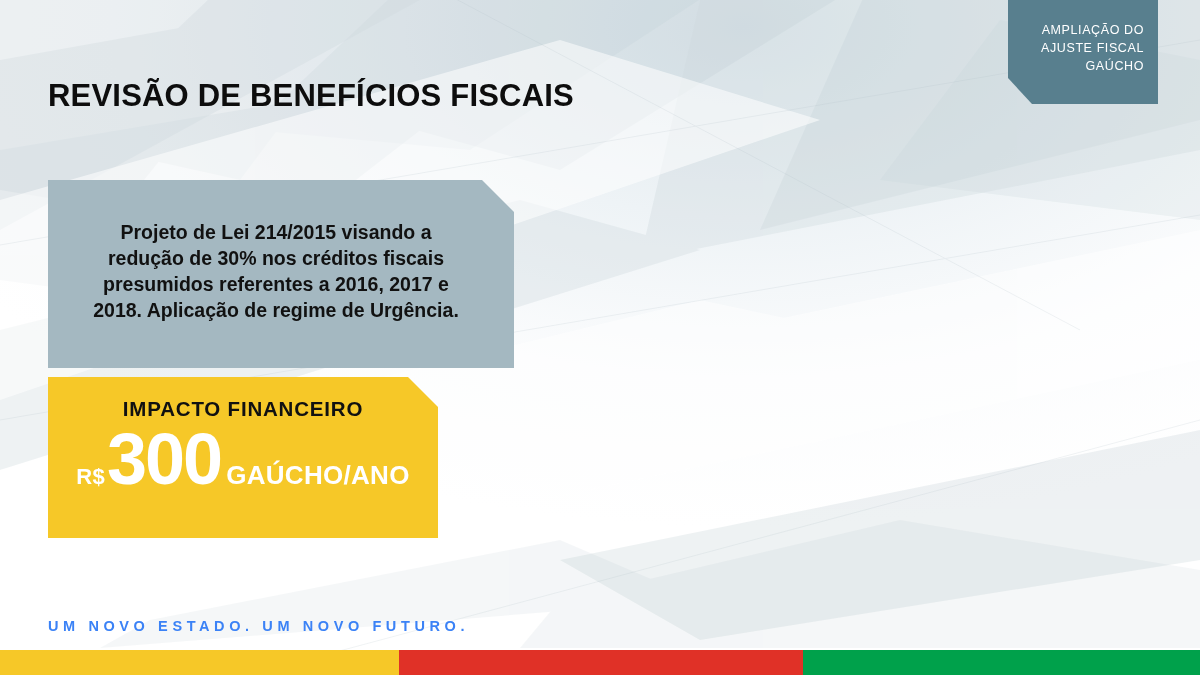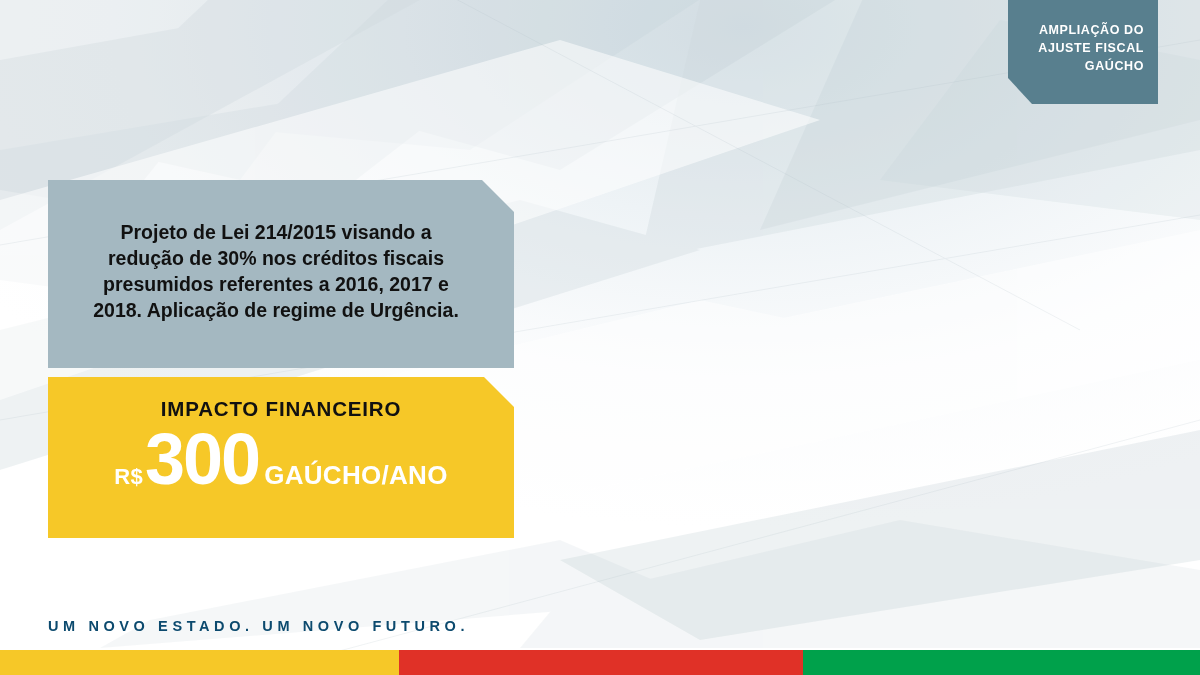--- a/index.html
+++ b/index.html
@@ -41,21 +41,21 @@
     background:#587f8e;
     clip-path: polygon(0 0, 100% 0, 100% 100%, 24px 100%, 0 78px);
     display:flex;
     align-items:center;
     justify-content:flex-end;
     padding:0 14px 6px 0;
   }
   .badge-text {
     color:#ffffff;
     font-size:12.5px;
-    font-weight:bold;
+    font-weight:normal;
     line-height:1.42;
     letter-spacing:0.6px;
     text-align:right;
     text-transform:uppercase;
   }
 
   
   .slide-title {
     position:absolute;
     left:48px; top:78px;
@@ -83,21 +83,21 @@
     font-weight:bold;
     line-height:1.33;
     color:#111111;
     text-align:center;
   }
 
   
   .card-yellow {
     position:absolute;
     left:48px; top:377px;
-    width:466px; height:161px;
+    width:390px; height:161px;
     background:#f6c828;
     clip-path: polygon(0 0, calc(100% - 30px) 0, 100% 30px, 100% 100%, 0 100%);
     padding:20px 0 0 0;
   }
   .impact-label {
     text-align:center;
     font-size:20.5px;
     font-weight:bold;
     letter-spacing:0.8px;
     color:#111111;
@@ -129,21 +129,21 @@
     margin-left:5px;
   }
 
   
   .tagline {
     position:absolute;
     left:48px; top:618px;
     font-size:14.5px;
     font-weight:bold;
     letter-spacing:4.6px;
-    color:#0c4a6e;
+    color:#3b82f6;
     white-space:nowrap;
   }
 
   
   .gov-logo {
     position:absolute;
     left:1008px; top:560px;
     width:160px;
     text-align:center;
   }
@@ -219,20 +219,21 @@
   </div>
 
   <div class="badge">
     <div>
       <div class="badge-text">AMPLIAÇÃO DO</div>
       <div class="badge-text">AJUSTE FISCAL</div>
       <div class="badge-text">GAÚCHO</div>
     </div>
   </div>
 
+  <h1 class="slide-title">REVISÃO DE BENEFÍCIOS FISCAIS</h1>
 
   <div class="card-gray">
     <div class="card-gray-text">Projeto de Lei 214/2015 visando a redução de 30% nos créditos fiscais presumidos referentes a 2016, 2017 e 2018. Aplicação de regime de Urgência.</div>
   </div>
 
   <div class="card-yellow">
     <div class="impact-label">IMPACTO FINANCEIRO</div>
     <div class="impact-value">
       <span class="impact-currency">R$</span>
       <span class="impact-number">300</span>

